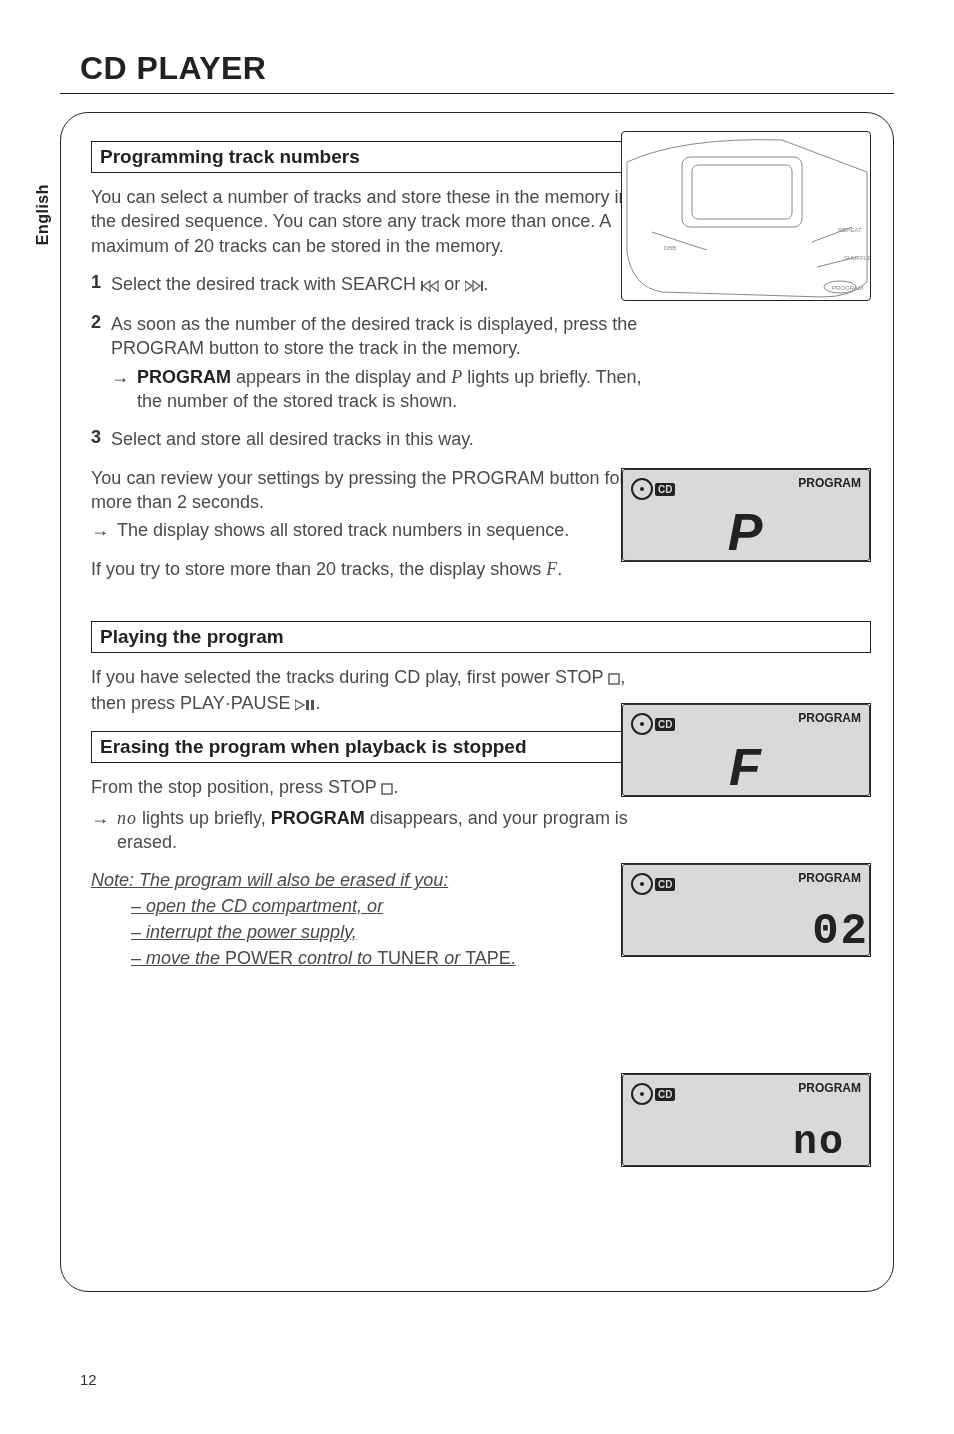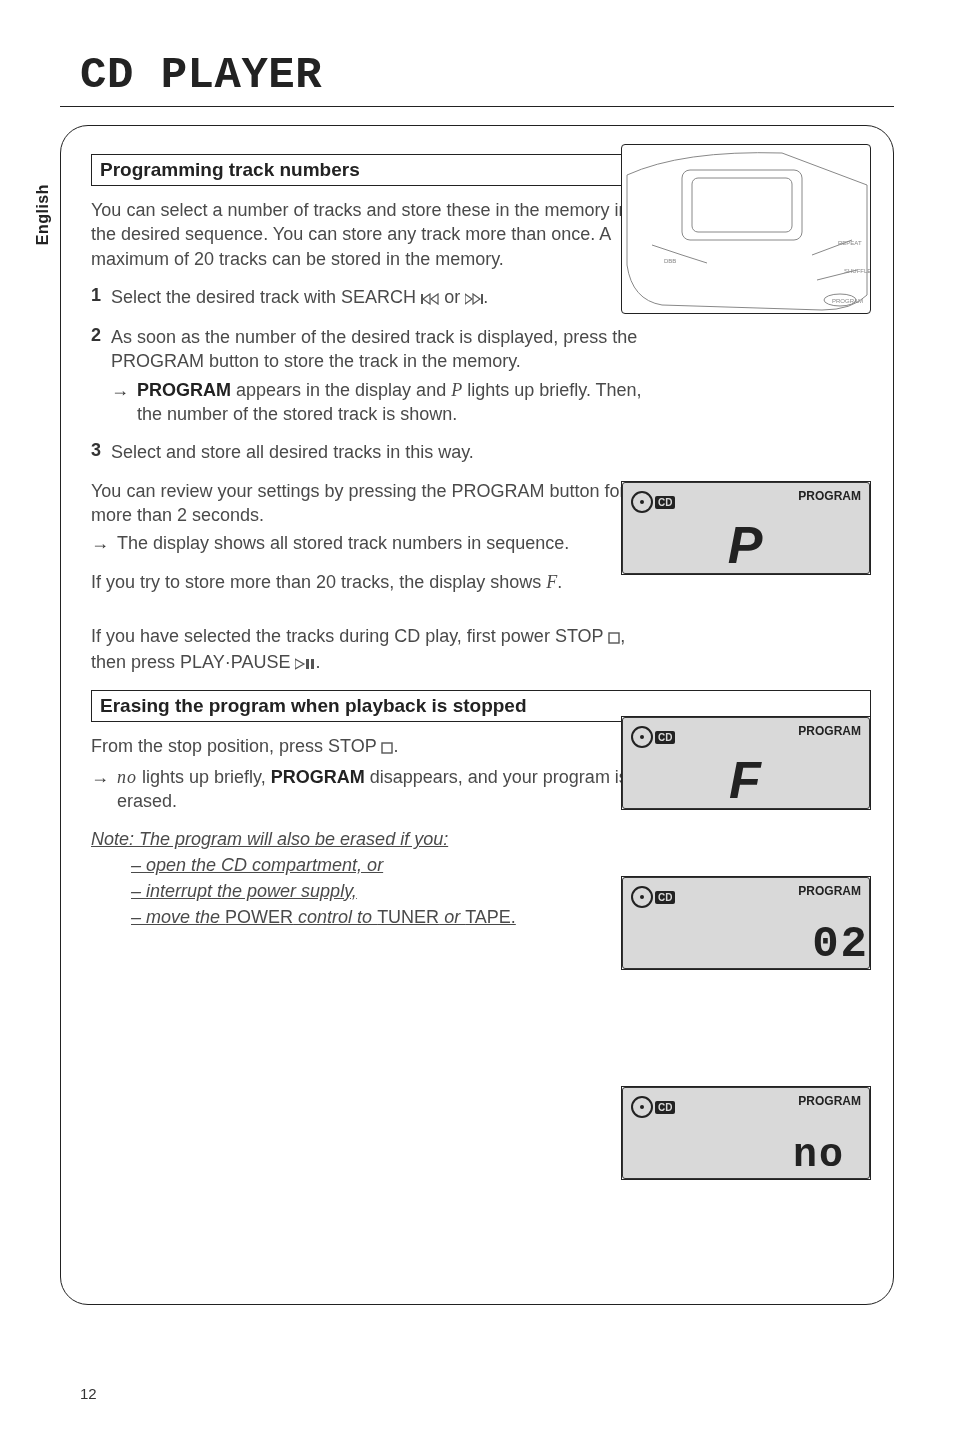--- a/index.html
+++ b/index.html
@@ -8,26 +8,26 @@
   .sidebar-lang {
     position: absolute;
     left: 34px; top: 184px;
     writing-mode: vertical-rl;
     transform: rotate(180deg);
     font-weight: bold;
     font-size: 16px;
     letter-spacing: 0.5px;
   }
   .title {
-    font-size: 44px;
+    font-size: 32px;
     font-weight: bold;
     letter-spacing: 0.5px;
     margin-left: 20px;
     margin-bottom: 6px;
-    font-family: Liberation Mono, monospace;
+    font-family: Liberation Sans, sans-serif;
   }
   .title-rule {
     border: none;
     border-top: 1.5px solid #222;
     margin-bottom: 18px;
   }
   .content-outer {
     border: 1px solid #222;
     border-radius: 28px;
     padding: 18px 22px 28px 30px;
@@ -69,21 +69,21 @@
   .cd-label { background:#222; color:#d9d9d9; font-size:10px; font-weight:bold; padding:1px 3px; border-radius:2px; }
   .lcd .prog-label { position:absolute; right:8px; top:6px; font-size:12px; font-weight:bold; color:#222;}
   .lcd .big { position:absolute; left:0; right:0; bottom:2px; text-align:center; font-family: "Arial Black", Arial, sans-serif; font-weight:900; letter-spacing:2px;}
   .seg-52 { font-size:52px; line-height:1; }
   .seg-44 { font-size:44px; line-height:1; letter-spacing:6px;}
   .seg-40 { font-size:40px; line-height:1; }
   .fig-lcd-1 { top:355px; width:250px; }
   .fig-lcd-2 { top:590px; width:250px; }
   .fig-lcd-3 { top:750px; width:250px; }
   .fig-lcd-4 { top:960px; width:250px; }
-  .page-num { position:absolute; left:80px; bottom:32px; font-size:15px; color:#333;}
+  .page-num { position:absolute; left:80px; bottom:46px; font-size:15px; color:#333;}
   ul.dash { list-style:none; padding-left: 40px;}
   ul.dash li::before { content:"– "; }
   ul.dash li { font-size:18px; color:#4a4a4a; font-style:italic; font-weight:300; line-height:1.45;}
   .spacer-md{height:16px;}
 </style>
 </head>
 <body>
 
 <div class="page">
   <div class="sidebar-lang">English</div>
@@ -137,20 +137,21 @@
         <span>The display shows all stored track numbers in sequence.</span>
       </div>
     </div>
 
     <div class="body-text narrow">
       <span>If you try to store more than 20 tracks, the display shows </span><span class="italic" style="font-family:serif;">F</span><span>.</span>
     </div>
 
     <div class="spacer-md"></div>
 
+    <div class="section-head">Playing the program</div>
 
 
     <div class="body-text narrow">
       <span>If you have selected the tracks during CD play, first power STOP </span><span class="svg-icon"><svg width="12" height="12" viewBox="0 0 12 12">
             <rect x="1" y="1" width="10" height="10" fill="none" stroke="#555" stroke-width="1.4"></rect>
           </svg></span><span>, then press PLAY·PAUSE </span><span class="svg-icon"><svg width="20" height="12" viewBox="0 0 20 12">
             <polygon points="0,1 9,6 0,11" fill="none" stroke="#555" stroke-width="1.2"></polygon>
             <rect x="11" y="1" width="3" height="10" fill="#555"></rect>
             <rect x="16" y="1" width="3" height="10" fill="#555"></rect>
           </svg></span><span>.</span>

